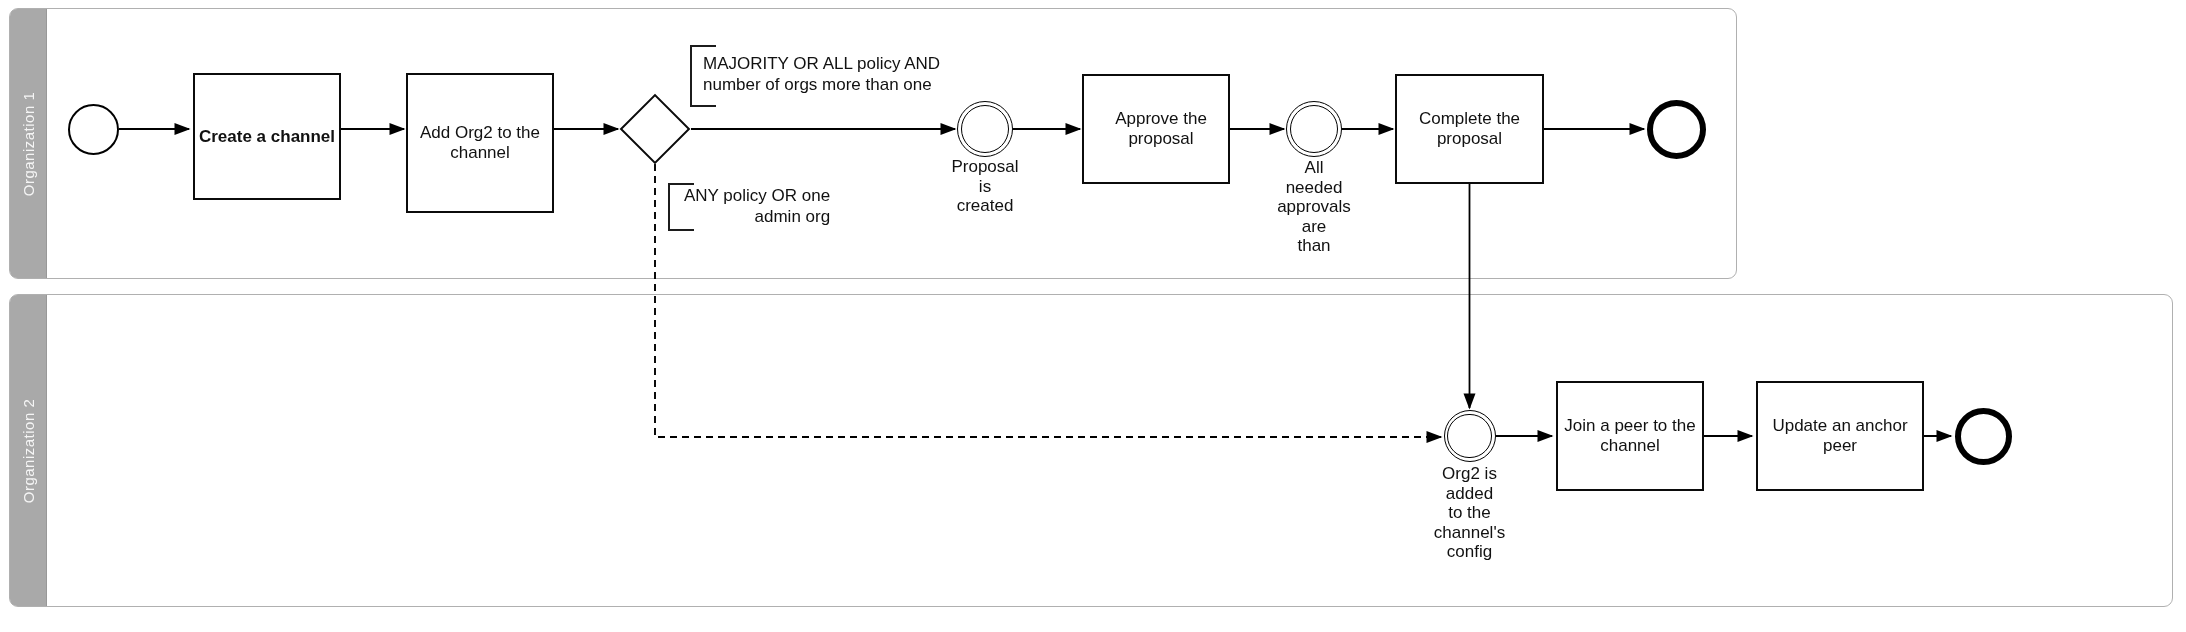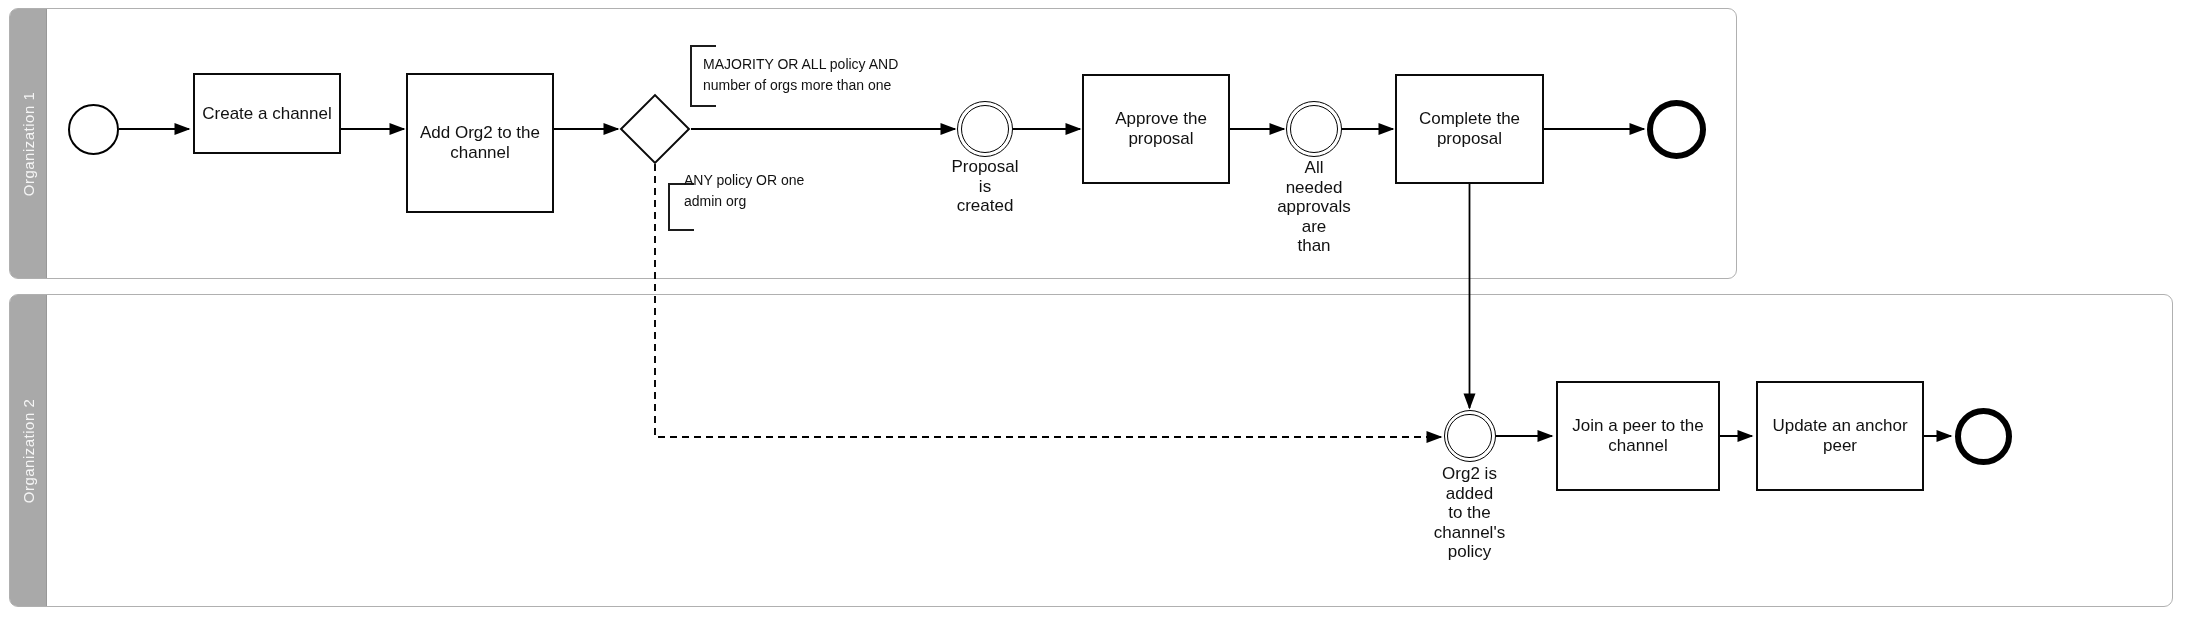--- a/index.html
+++ b/index.html
@@ -27,21 +27,21 @@
   .event-inter{border:1.8px solid #000;}
   .event-inter .ring{position:absolute;inset:2.6px;border:1.8px solid #000;border-radius:50%;}
   .event-end{border:6px solid #000;}
   .gateway{position:absolute;z-index:3;width:50px;height:50px;background:#ffffff;
            border:2.2px solid #0b0b0b;box-sizing:border-box;transform:rotate(45deg);}
   .evt-label{position:absolute;z-index:3;width:150px;text-align:center;
              font-size:17px;line-height:19.5px;white-space:pre-line;}
   
   .ann-bracket{position:absolute;z-index:3;width:26px;box-sizing:border-box;
                border-left:2px solid #1c1c1c;border-top:2px solid #1c1c1c;border-bottom:2px solid #1c1c1c;}
-  .ann-text{position:absolute;z-index:3;font-size:14px;line-height:20.5px;white-space:pre-line;text-align:left;}
+  .ann-text{position:absolute;z-index:3;font-size:17px;line-height:20.5px;white-space:pre-line;text-align:left;}
 </style>
 </head>
 <body>
 
 <div class="canvas">
 
   <div class="lane lane1">
     <div class="lane-bar">
       <span>Organization 1</span>
     </div>
@@ -72,21 +72,21 @@
 
     <path d="M655,164 L655,437 L1441,437" fill="none" stroke="#000" stroke-width="1.9" stroke-dasharray="7 5" marker-end="url(#ah)"></path>
 
     <line x1="1496" y1="436" x2="1552" y2="436" stroke="#000" stroke-width="2" marker-end="url(#ah)"></line>
     <line x1="1704" y1="436" x2="1752" y2="436" stroke="#000" stroke-width="2" marker-end="url(#ah)"></line>
     <line x1="1903" y1="436" x2="1951" y2="436" stroke="#000" stroke-width="2" marker-end="url(#ah)"></line>
   </svg>
 
   <div class="event event-start" style="left:68px;top:103.5px;"></div>
 
-  <div class="task" style="left:193px;top:73px;width:148px;height:81px;">Create a channel</div>
+  <div class="task" style="left:193px;top:73px;width:148px;height:127px;font-weight:bold;">Create a channel</div>
 
   <div class="task" style="left:406px;top:73px;width:148px;height:140px;">Add Org2 to the
 channel</div>
 
   <div class="gateway" style="left:630px;top:104px;"></div>
 
   <div class="event event-inter" style="left:957px;top:101px;width:56px;height:56px;">
     <div class="ring"></div>
   </div>
   <div class="evt-label" style="left:910px;top:157px;">Proposal
@@ -108,33 +108,33 @@
   <div class="task" style="left:1395px;top:74px;width:149px;height:110px;">Complete the
 proposal</div>
 
   <div class="event event-end" style="left:1646.5px;top:99.5px;width:59px;height:59px;"></div>
 
   <div class="ann-bracket" style="left:690px;top:45px;height:62px;"></div>
   <div class="ann-text" style="left:703px;top:54px;">MAJORITY OR ALL policy AND
 number of orgs more than one</div>
 
   <div class="ann-bracket" style="left:668px;top:183px;height:48px;"></div>
-  <div class="ann-text" style="left:684px;top:170px;">ANY policy OR one
+  <div class="ann-text" style="left:684px;top:186px;text-align:right;">ANY policy OR one
 admin org</div>
 
   <div class="event event-inter" style="left:1443.5px;top:410px;width:52px;height:52px;">
     <div class="ring"></div>
   </div>
   <div class="evt-label" style="left:1394.5px;top:464px;">Org2 is
 added
 to the
 channel's
-policy</div>
+config</div>
 
-  <div class="task" style="left:1556px;top:381px;width:164px;height:110px;">Join a peer to the
+  <div class="task" style="left:1556px;top:381px;width:148px;height:110px;">Join a peer to the
 channel</div>
 
   <div class="task" style="left:1756px;top:381px;width:168px;height:110px;">Update an anchor
 peer</div>
 
   <div class="event event-end" style="left:1955px;top:408px;width:57px;height:57px;"></div>
 
 </div>
 
 </body></html>

